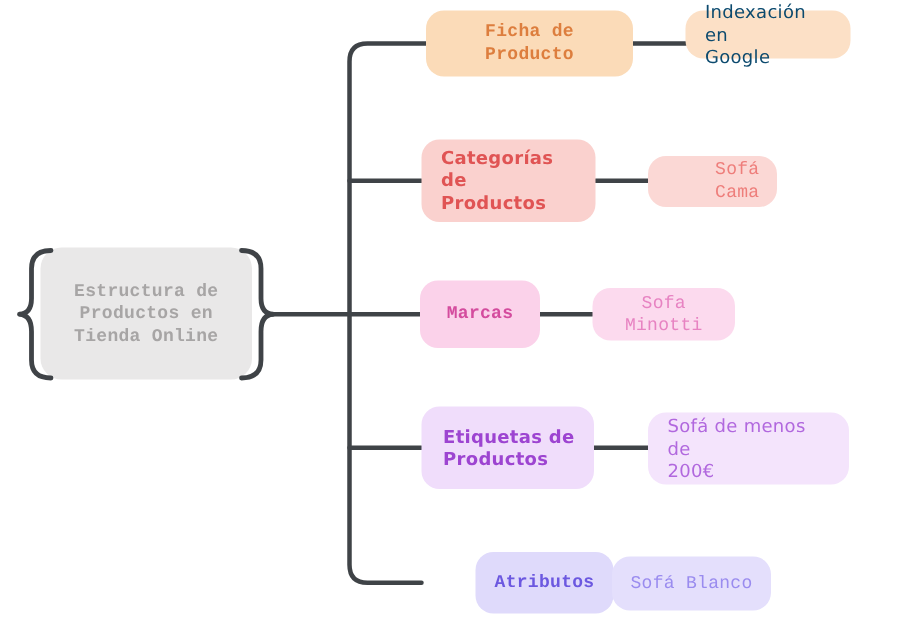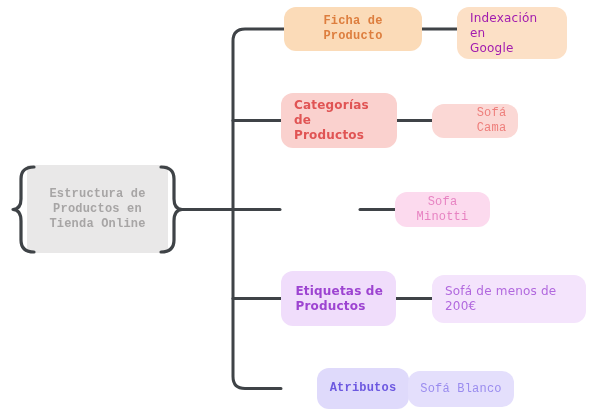--- a/index.html
+++ b/index.html
@@ -11,21 +11,21 @@
   .layer.connectors{z-index:0;}
   .layer.braces{z-index:2;}
   .node{
     position:absolute;z-index:1;display:flex;align-items:center;
     border-radius:12px;font-size:12px;line-height:15px;
     white-space:pre-line;letter-spacing:.2px;box-sizing:border-box;
   }
   .bold{font-weight:bold;}
   .center{justify-content:center;text-align:center;padding:0 8px;font-family:Liberation Mono, monospace;}
   .left{justify-content:flex-start;text-align:left;padding:0 13px;}
-  .rootnode{border-radius:2px;}
+  .rootnode{border-radius:14px;}
 </style>
 </head>
 <body>
 
 <div class="canvas">
 
   <svg class="layer connectors" width="602" height="419" viewBox="0 0 602 419">
     <g fill="none" stroke-width="3" stroke-linecap="round" stroke-linejoin="round" style="stroke: rgb(63, 67, 71);">
       <path d="M284,29 H245 Q233,29 233,41 V376.5 Q233,388.5 245,388.5 H281"></path>
       <path d="M181,209.5 H280"></path>
@@ -41,42 +41,45 @@
 
   <div class="node rootnode bold center" style="left: 27px; top: 165px; width: 141px; height: 88px; background-color: rgb(233, 232, 232); color: rgb(167, 165, 165);">
     <span>Estructura de
 Productos en
 Tienda Online</span>
   </div>
 
   <div class="node bold center" style="left: 284px; top: 7px; width: 138px; height: 44px; background-color: rgb(251, 219, 184); color: rgb(221, 126, 62);">
     <span>Ficha de Producto</span>
   </div>
-  <div class="node left" style="left: 457px; top: 7px; width: 110px; height: 52px; background-color: rgb(252, 224, 198); color: #a21caf;">
+  <div class="node left" style="left: 457px; top: 7px; width: 110px; height: 32px; background-color: rgb(252, 224, 198); color: #0c4a6e;">
     <span>Indexación en
 Google</span>
   </div>
 
   <div class="node bold left" style="left: 281px; top: 93px; width: 116px; height: 55px; background-color: rgb(250, 209, 206); color: rgb(224, 84, 84);">
     <span>Categorías de
 Productos</span>
   </div>
   <div class="node center" style="left: 432px; top: 104px; width: 86px; height: 34px; background-color: rgb(251, 216, 213); color: rgb(238, 126, 123); padding-left: 41px;">
     <span>Sofá Cama</span>
   </div>
 
+  <div class="node bold center" style="left: 280px; top: 187px; width: 80px; height: 45px; background-color: rgb(251, 210, 234); color: rgb(212, 76, 158);">
+    <span>Marcas</span>
+  </div>
   <div class="node center" style="left: 395px; top: 192px; width: 95px; height: 35px; background-color: rgb(252, 218, 238); color: rgb(231, 131, 194);">
     <span>Sofa Minotti</span>
   </div>
 
   <div class="node bold left" style="left: 281px; top: 271px; width: 115px; height: 55px; background-color: rgb(240, 221, 251); color: rgb(157, 68, 209); justify-content: flex-end;">
     <span>Etiquetas de
 Productos</span>
   </div>
-  <div class="node left" style="left: 432px; top: 275px; width: 154px; height: 48px; background-color: rgb(244, 228, 252); color: rgb(177, 104, 222);">
+  <div class="node left" style="left: 432px; top: 275px; width: 134px; height: 48px; background-color: rgb(244, 228, 252); color: rgb(177, 104, 222);">
     <span>Sofá de menos de
 200€</span>
   </div>
 
   <div class="node bold center" style="left: 281px; top: 368px; width: 92px; height: 41px; background-color: rgb(223, 218, 251); color: rgb(108, 88, 224); margin-left: 36px;">
     <span>Atributos</span>
   </div>
   <div class="node center" style="left: 408px; top: 371px; width: 106px; height: 36px; background-color: rgb(228, 223, 252); color: rgb(154, 140, 239);">
     <span>Sofá Blanco</span>
   </div>

